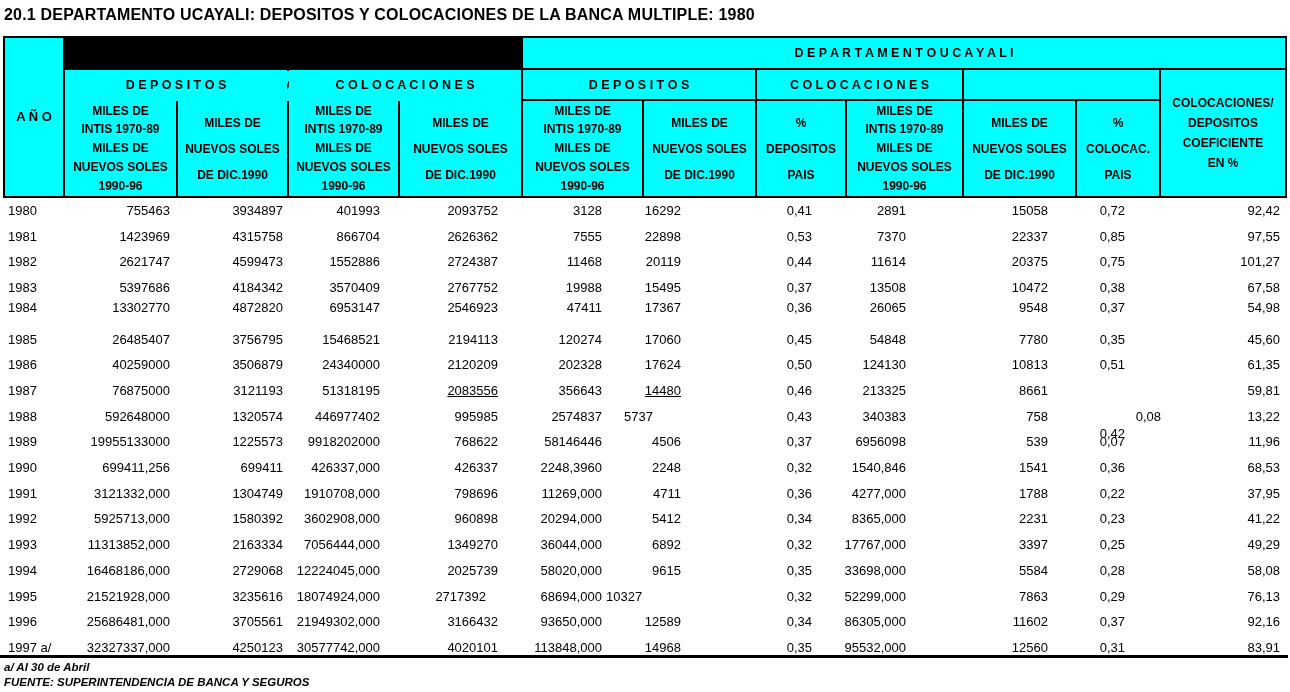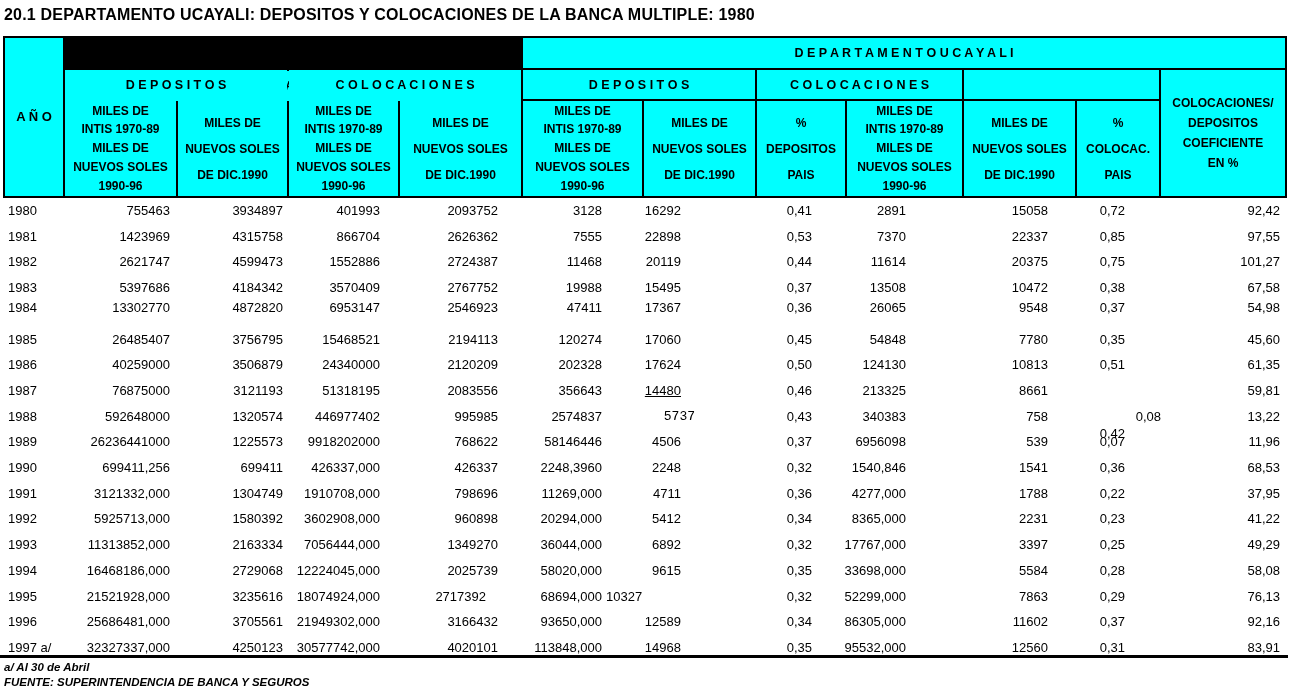--- a/index.html
+++ b/index.html
@@ -169,46 +169,46 @@
         <span class="tcell" style="left: 822px; width: 84px; text-align: right;">124130</span>
         <span class="tcell" style="left: 972px; width: 76px; text-align: right;">10813</span>
         <span class="tcell" style="left: 1062px; width: 63px; text-align: right;">0,51</span>
         <span class="tcell" style="left: 1182px; width: 98px; text-align: right;">61,35</span>
       </div>
       <div class="trow" style="top: 382.9px;">
         <span class="tcell" style="left: 8px; width: 60px; text-align: left;">1987</span>
         <span class="tcell" style="left: 20px; width: 150px; text-align: right;">76875000</span>
         <span class="tcell" style="left: 180px; width: 103px; text-align: right;">3121193</span>
         <span class="tcell" style="left: 288px; width: 92px; text-align: right;">51318195</span>
-        <span class="tcell" style="left: 400px; width: 98px; text-align: right;">2083556</span>
+        <span class="tcell" style="left: 400px; width: 98px; text-align: right; text-decoration: underline;">2083556</span>
         <span class="tcell" style="left: 512px; width: 90px; text-align: right;">356643</span>
         <span class="tcell" style="left: 606px; width: 75px; text-align: right; text-decoration: underline;">14480</span>
         <span class="tcell" style="left: 742px; width: 70px; text-align: right;">0,46</span>
         <span class="tcell" style="left: 822px; width: 84px; text-align: right;">213325</span>
         <span class="tcell" style="left: 972px; width: 76px; text-align: right;">8661</span>
         <span class="tcell" style="left: 1062px; width: 63px; text-align: right; margin-top: 43px;">0,42</span>
         <span class="tcell" style="left: 1182px; width: 98px; text-align: right;">59,81</span>
       </div>
       <div class="trow" style="top: 408.6px;">
         <span class="tcell" style="left: 8px; width: 60px; text-align: left;">1988</span>
         <span class="tcell" style="left: 20px; width: 150px; text-align: right;">592648000</span>
         <span class="tcell" style="left: 180px; width: 103px; text-align: right;">1320574</span>
         <span class="tcell" style="left: 288px; width: 92px; text-align: right;">446977402</span>
         <span class="tcell" style="left: 400px; width: 98px; text-align: right;">995985</span>
         <span class="tcell" style="left: 512px; width: 90px; text-align: right;">2574837</span>
-        <span class="tcell" style="left: 620px; width: 75px; text-align: right; font-family: Liberation Mono, monospace;">5737</span>
+        <span class="tcell" style="left: 578px; width: 75px; text-align: right;">5737</span>
         <span class="tcell" style="left: 742px; width: 70px; text-align: right;">0,43</span>
         <span class="tcell" style="left: 822px; width: 84px; text-align: right;">340383</span>
         <span class="tcell" style="left: 972px; width: 76px; text-align: right;">758</span>
         <span class="tcell" style="left: 1098px; width: 63px; text-align: right;">0,08</span>
         <span class="tcell" style="left: 1182px; width: 98px; text-align: right;">13,22</span>
       </div>
       <div class="trow" style="top: 434.3px;">
         <span class="tcell" style="left: 8px; width: 60px; text-align: left;">1989</span>
-        <span class="tcell" style="left: 20px; width: 150px; text-align: right;">26236441000</span>
+        <span class="tcell" style="left: 20px; width: 150px; text-align: right;">19955133000</span>
         <span class="tcell" style="left: 180px; width: 103px; text-align: right;">1225573</span>
         <span class="tcell" style="left: 288px; width: 92px; text-align: right;">9918202000</span>
         <span class="tcell" style="left: 400px; width: 98px; text-align: right;">768622</span>
         <span class="tcell" style="left: 512px; width: 90px; text-align: right;">58146446</span>
         <span class="tcell" style="left: 606px; width: 75px; text-align: right;">4506</span>
         <span class="tcell" style="left: 742px; width: 70px; text-align: right;">0,37</span>
         <span class="tcell" style="left: 822px; width: 84px; text-align: right;">6956098</span>
         <span class="tcell" style="left: 972px; width: 76px; text-align: right;">539</span>
         <span class="tcell" style="left: 1062px; width: 63px; text-align: right;">0,07</span>
         <span class="tcell" style="left: 1182px; width: 98px; text-align: right;">11,96</span>

